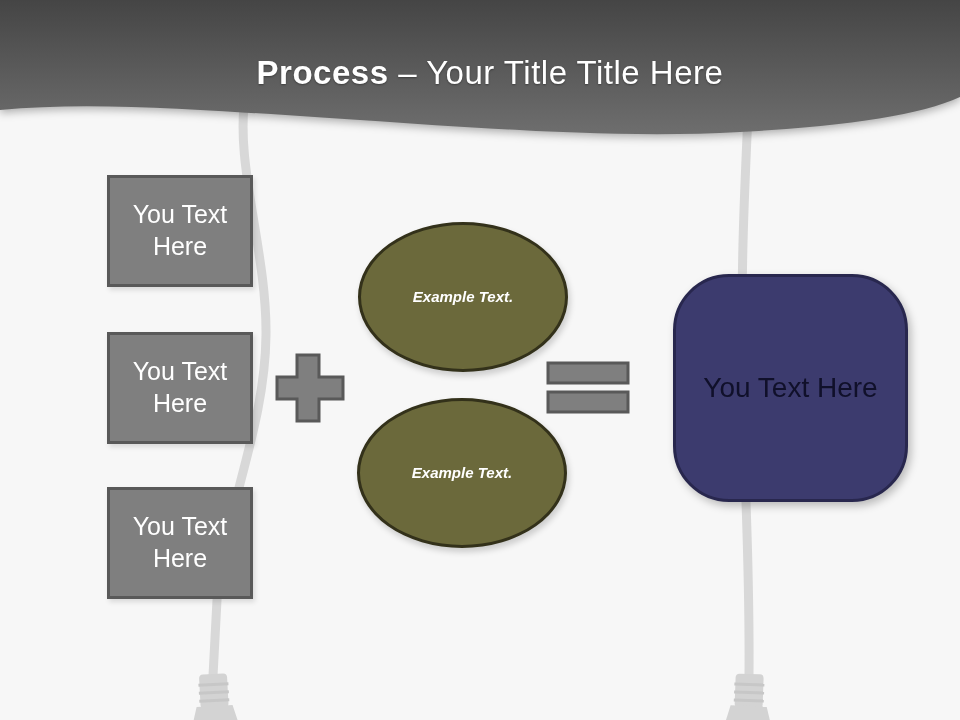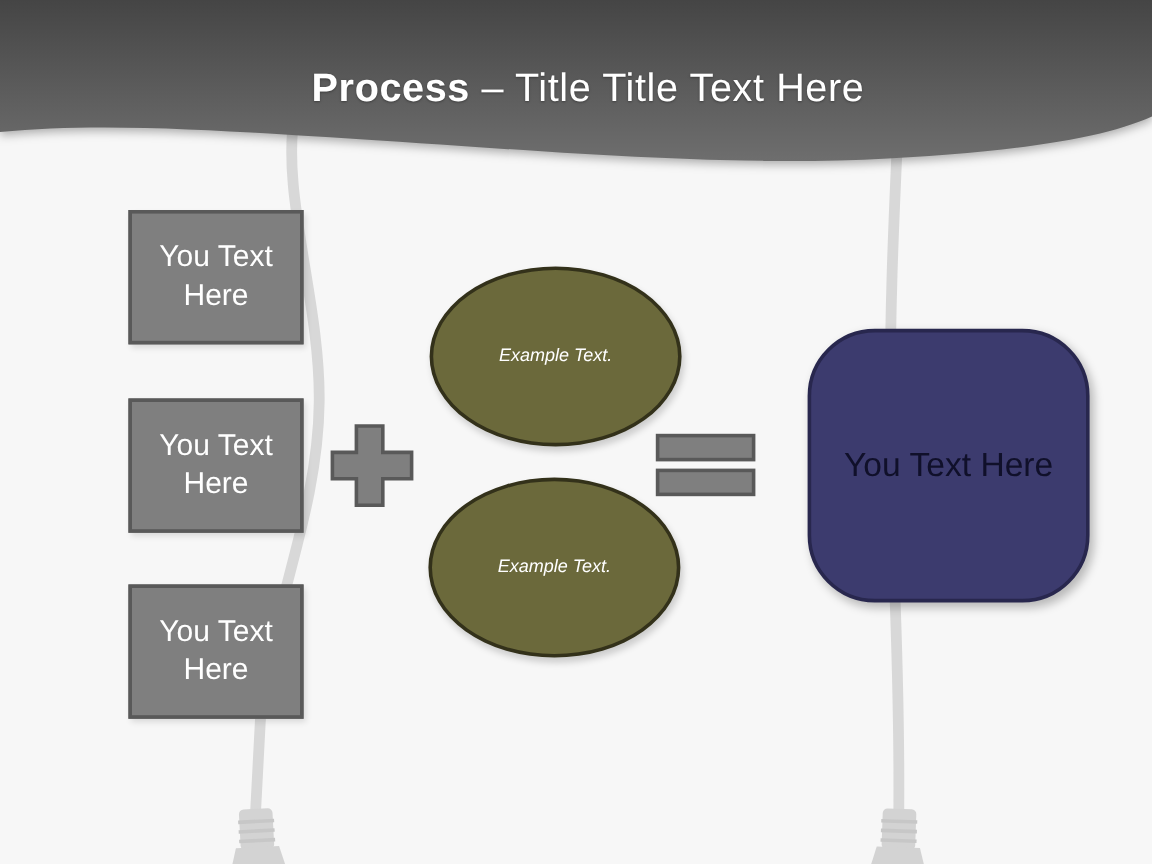--- a/index.html
+++ b/index.html
@@ -80,21 +80,21 @@
     width: 144px; height: 144px;
     border-radius: 50%;
     background: var(--circle-fill, #6b693b);
     border: 3px solid var(--circle-border, #33311a);
     color: var(--circle-text, #ffffff);
     display: flex;
     align-items: center;
     justify-content: center;
     text-align: center;
     font-size: 15px;
-    font-weight: normal;
+    font-weight: bold;
     font-style: italic;
     line-height: 1.7;
     z-index: 4;
     box-shadow: 2px 4px 6px rgba(0,0,0,0.18);
     padding: 0 30px;
     box-sizing: content-box;
   }
   .example-circle.c1 { left: 358px; top: 222px; }
   .example-circle.c2 { left: 357px; top: 398px; }
 
@@ -149,21 +149,21 @@
   <svg class="header-svg" viewBox="0 0 960 150" xmlns="http://www.w3.org/2000/svg" aria-hidden="true">
     <defs>
       <linearGradient id="hdrGrad" x1="0" y1="0" x2="0" y2="1">
         <stop offset="0" style="stop-color:var(--header-top,#454545)"></stop>
         <stop offset="1" style="stop-color:var(--header-bottom,#6e6e6e)"></stop>
       </linearGradient>
     </defs>
     <path class="header-shape" d="M0,0 H960 V97 C920,115 850,126 740,132 C600,140 430,124 300,116 C200,110 90,101 0,110 Z" fill="url(#hdrGrad)"></path>
   </svg>
 
-  <div class="slide-title"><span class="t-bold">Process</span><span> – Title Title Text Here</span></div>
+  <div class="slide-title"><span class="t-bold">Process</span><span> – Your Title Title Here</span></div>
 
   <div class="input-box b1">
     <span>You Text Here</span>
   </div>
   <div class="input-box b2">
     <span>You Text Here</span>
   </div>
   <div class="input-box b3">
     <span>You Text Here</span>
   </div>

